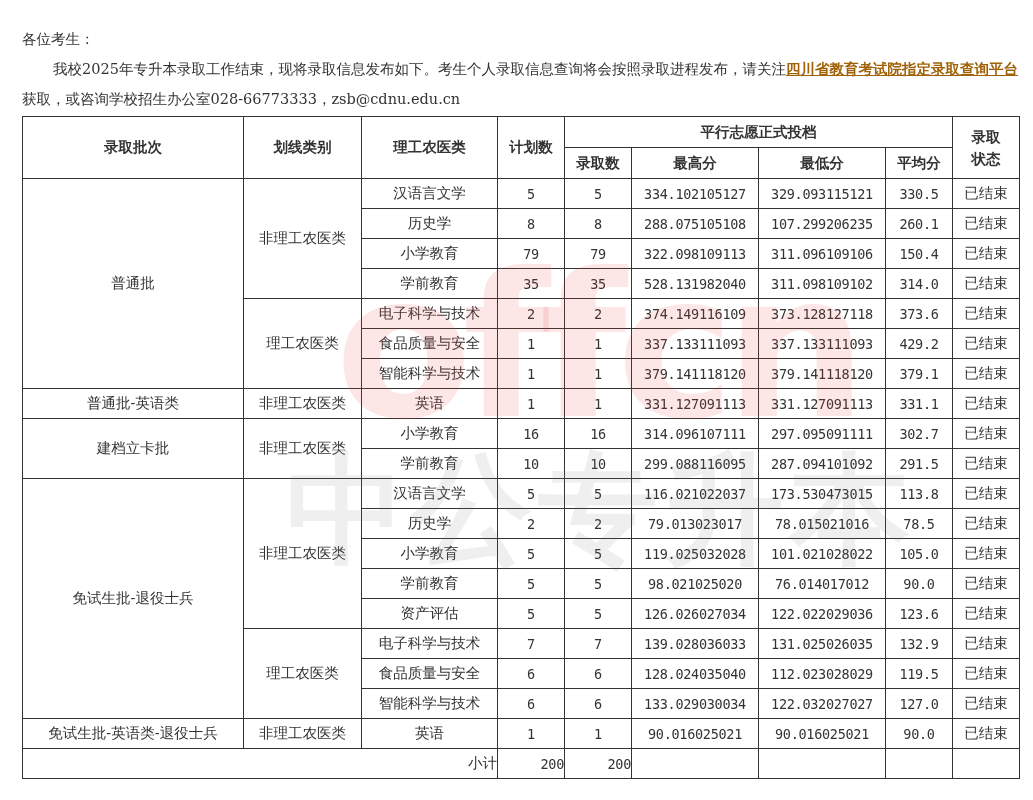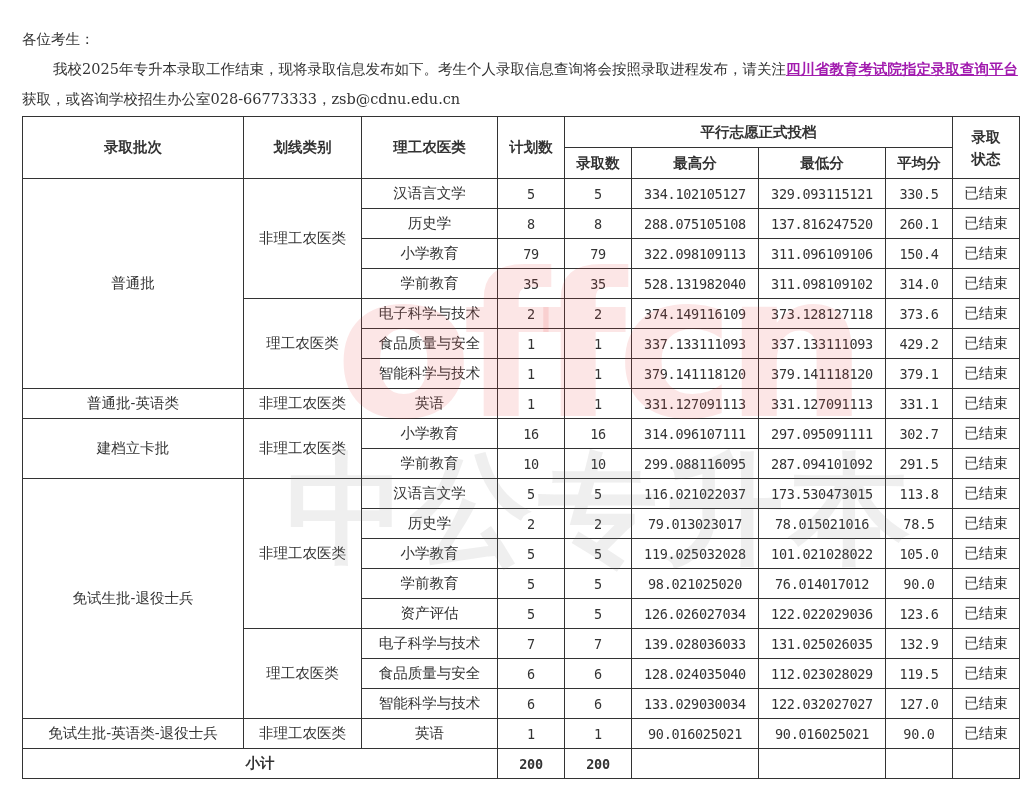--- a/index.html
+++ b/index.html
@@ -1,31 +1,31 @@
 <!DOCTYPE html>
 <html><head>
 <meta charset="utf-8">
 <style>
   html, body { margin:0; padding:0; background:#fff; }
   body { width:1033px; height:800px; position:relative; overflow:hidden;
          font-family:"DejaVu Serif","Liberation Serif",serif; color:#333; }
   .intro { position:absolute; left:22px; top:8px; width:1000px; font-size:14.5px; line-height:30px;margin-top:16px; }
   .intro p { margin:0; }
   .intro .indent { text-indent:31px; }
-  .intro a { color:#a21caf; font-weight:bold; }
+  .intro a { color:#a16207; font-weight:bold; }
   .wm { position:absolute; pointer-events:none; z-index:2; font-family:"DejaVu Sans",sans-serif; font-weight:bold; }
   .wm-red { left:335px; top:230px; font-size:200px; color:rgba(230,60,60,0.13); letter-spacing:-10px;text-align:right; }
   .wm-gray { left:270px; top:430px; font-size:120px; color:rgba(120,120,120,0.12); letter-spacing:6px;margin-left:16px; }
   table { position:absolute; left:22px; top:116px; border-collapse:collapse; table-layout:fixed;
           font-size:14.5px; z-index:1; }
   td, th { border:1.5px solid #333; text-align:center; vertical-align:middle; padding:0;
            height:29px; white-space:nowrap; overflow:hidden; }
   th { font-weight:bold; color:#333; }
   .num { font-family:"DejaVu Sans Mono","Liberation Mono",monospace; font-size:13.5px; letter-spacing:-0.3px; }
-  .bold { font-weight:bold; }
+  .bold { font-weight:normal;text-align:right; }
 </style>
 </head>
 <body>
 
 <div class="intro">
   <p>各位考生：</p>
   <p class="indent"><span>我校2025年专升本录取工作结束，现将录取信息发布如下。考生个人录取信息查询将会按照录取进程发布，请关注</span><a href="#">四川省教育考试院指定录取查询平台</a><span>获取，或咨询学校招生办公室028-66773333，zsb@cdnu.edu.cn</span></p>
 </div>
 
 <div class="wm wm-red">offcn</div>
@@ -69,21 +69,21 @@
         <td class="num">334.102105127</td>
         <td class="num">329.093115121</td>
         <td class="num">330.5</td>
         <td>已结束</td>
       </tr>
       <tr>
         <td>历史学</td>
         <td class="num">8</td>
         <td class="num">8</td>
         <td class="num">288.075105108</td>
-        <td class="num">137.816247520</td>
+        <td class="num">107.299206235</td>
         <td class="num">260.1</td>
         <td>已结束</td>
       </tr>
       <tr>
         <td>小学教育</td>
         <td class="num">79</td>
         <td class="num">79</td>
         <td class="num">322.098109113</td>
         <td class="num">311.096109106</td>
         <td class="num">150.4</td>

